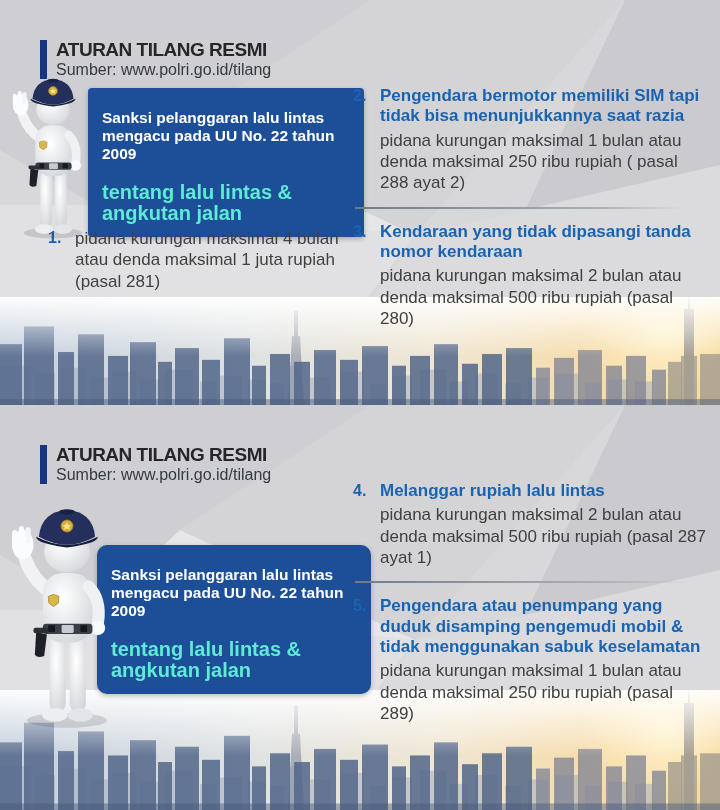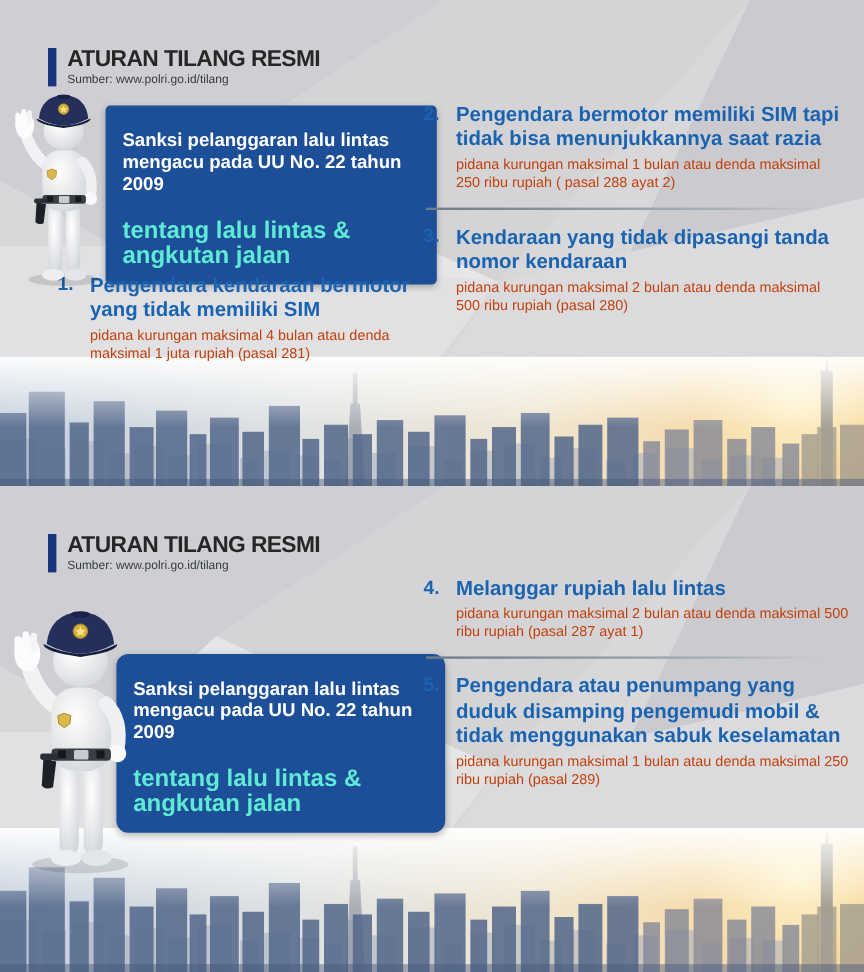--- a/index.html
+++ b/index.html
@@ -8,40 +8,40 @@
     font-family:"Liberation Sans","DejaVu Sans",sans-serif;
     background:#d8d8da;
   }
   .panel{position:relative;width:720px;height:405px;overflow:hidden;background:#d8d8da;}
   .bg-facets{position:absolute;inset:0;width:100%;height:100%;}
 
   
   .header{position:absolute;left:40px;top:40px;display:flex;z-index:5;}
   .accent-bar{width:7px;background:#16377d;margin-right:9px;}
   .title{font-size:19px;font-weight:bold;color:#262626;letter-spacing:-0.5px;line-height:1.0;margin:0;white-space:nowrap;}
-  .source{font-size:10px;color:#333a40;margin-top:2px;}
+  .source{font-size:16px;color:#333a40;margin-top:2px;}
 
   
   .bluebox{position:absolute;background:#1d4f99;color:#fff;padding:21px 12px 13px 14px;
     border-radius:4px;box-shadow:0 2px 5px rgba(0,0,0,.25);z-index:4;}
   .p1 .bluebox{left:88px;top:88px;width:250px;}
   .p2 .bluebox{left:97px;top:140px;width:248px;border-radius:10px;}
   .bluebox .intro{font-weight:bold;font-size:15.5px;line-height:1.15;}
   .bluebox .highlight{font-weight:bold;font-size:20px;line-height:1.05;color:#5eead4;margin-top:20px;}
 
   
   .mascot{position:absolute;z-index:6;}
   .p1 .mascot{left:4px;top:74px;width:98px;height:172px;}
   .p2 .mascot{left:0px;top:98px;width:134px;height:235px;}
 
   
   .item{display:flex;align-items:flex-start;}
   .item .num{flex:0 0 27px;font-weight:bold;font-size:16px;color:#1a63b0;line-height:1.2;}
   .item .heading{font-weight:bold;font-size:17px;color:#1a63b0;line-height:1.2;margin-bottom:3px;}
-  .item .body{font-size:12px;color:#c2410c;line-height:1.25;font-weight:500;}
+  .item .body{font-size:17px;color:#404040;line-height:1.25;font-weight:500;}
   .divider{height:2px;width:328px;margin:13px 0 13px 2px;
     background:linear-gradient(to right,#6e7b8a,#aab1b9 75%,rgba(170,177,185,0));}
   .col-right{position:absolute;z-index:5;}
   .p1 .col-right{left:353px;top:86px;width:352px;}
   .p2 .col-right{left:353px;top:76px;width:355px;}
   .item-solo{position:absolute;left:48px;top:228px;width:306px;z-index:5;}
 
   
   .skyline{position:absolute;left:0;bottom:0;width:720px;z-index:2;}
   .p1 .skyline{height:108px;}
@@ -232,21 +232,20 @@
 
   <div class="mascot">
     <svg viewBox="0 0 100 175" width="100%" height="100%">
         <use href="#mascot"></use>
       </svg>
   </div>
 
   <div class="item item-solo">
     <span class="num">1.</span>
     <div>
-      <div class="heading">Pengendara kendaraan bermotor yang tidak memiliki SIM</div>
       <div class="body">pidana kurungan maksimal 4 bulan atau denda maksimal 1 juta rupiah (pasal 281)</div>
     </div>
   </div>
 
   <div class="col-right">
     <div class="item">
       <span class="num">2.</span>
       <div>
         <div class="heading">Pengendara bermotor memiliki SIM tapi tidak bisa menunjukkannya saat razia</div>
         <div class="body">pidana kurungan maksimal 1 bulan atau denda maksimal 250 ribu rupiah ( pasal 288 ayat 2)</div>

